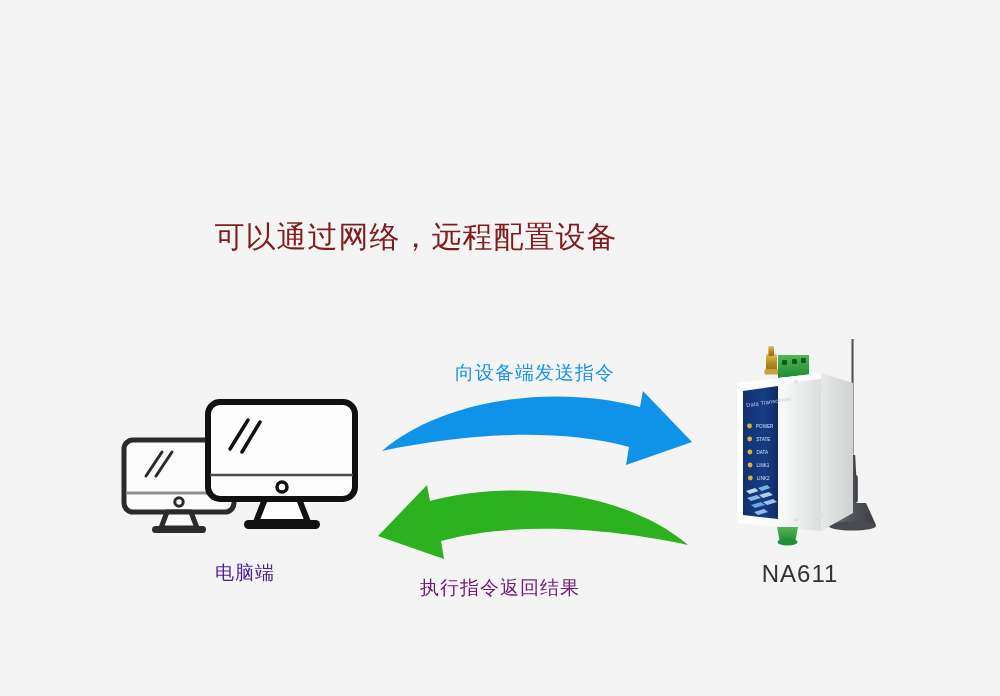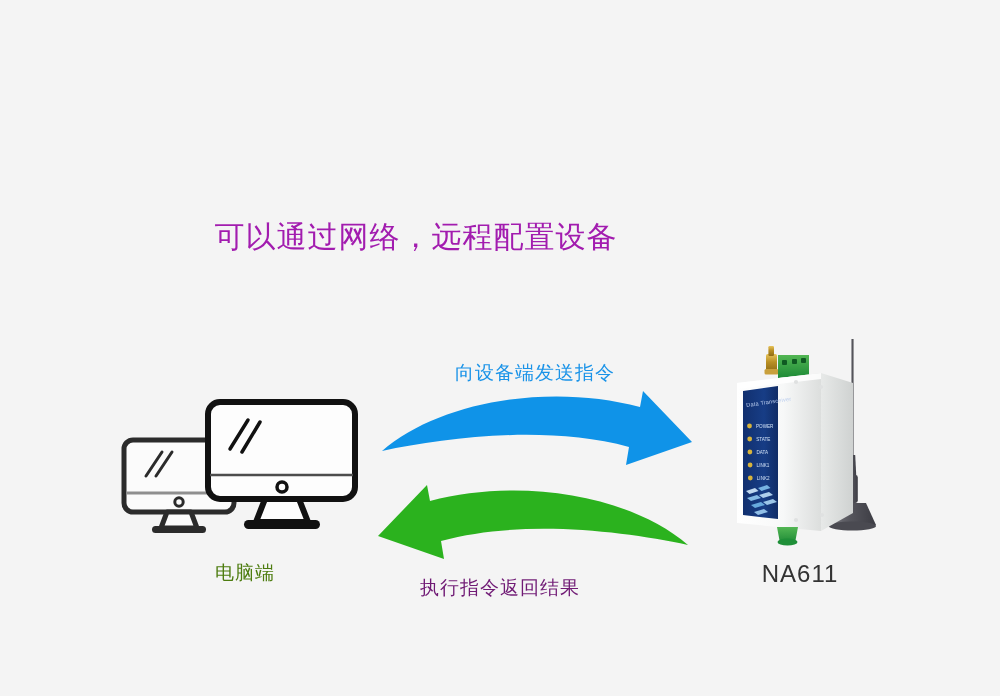--- a/index.html
+++ b/index.html
@@ -35,21 +35,21 @@
     white-space: nowrap;
   }
   .subtitle {
     position: absolute;
     left: 0;
     top: 216px;
     width: 832px;
     text-align: center;
     font-size: 30px;
     line-height: 42px;
-    color: #a21caf;
+    color: #7f1d1d;
     letter-spacing: 1px;
     white-space: nowrap;
   }
 
   
   .caption-send {
     position: absolute;
     left: 0;
     top: 360px;
     width: 1000px;
@@ -75,21 +75,21 @@
   }
 
   
   .label-pc {
     position: absolute;
     left: 150px;
     top: 560px;
     width: 190px;
     text-align: center;
     font-size: 19px;
-    color: #4d7c0f;
+    color: #4c1d95;
     letter-spacing: 1px;
     white-space: nowrap;
   }
   .label-device {
     position: absolute;
     left: 700px;
     top: 560px;
     width: 200px;
     text-align: center;
     font-size: 24px;

